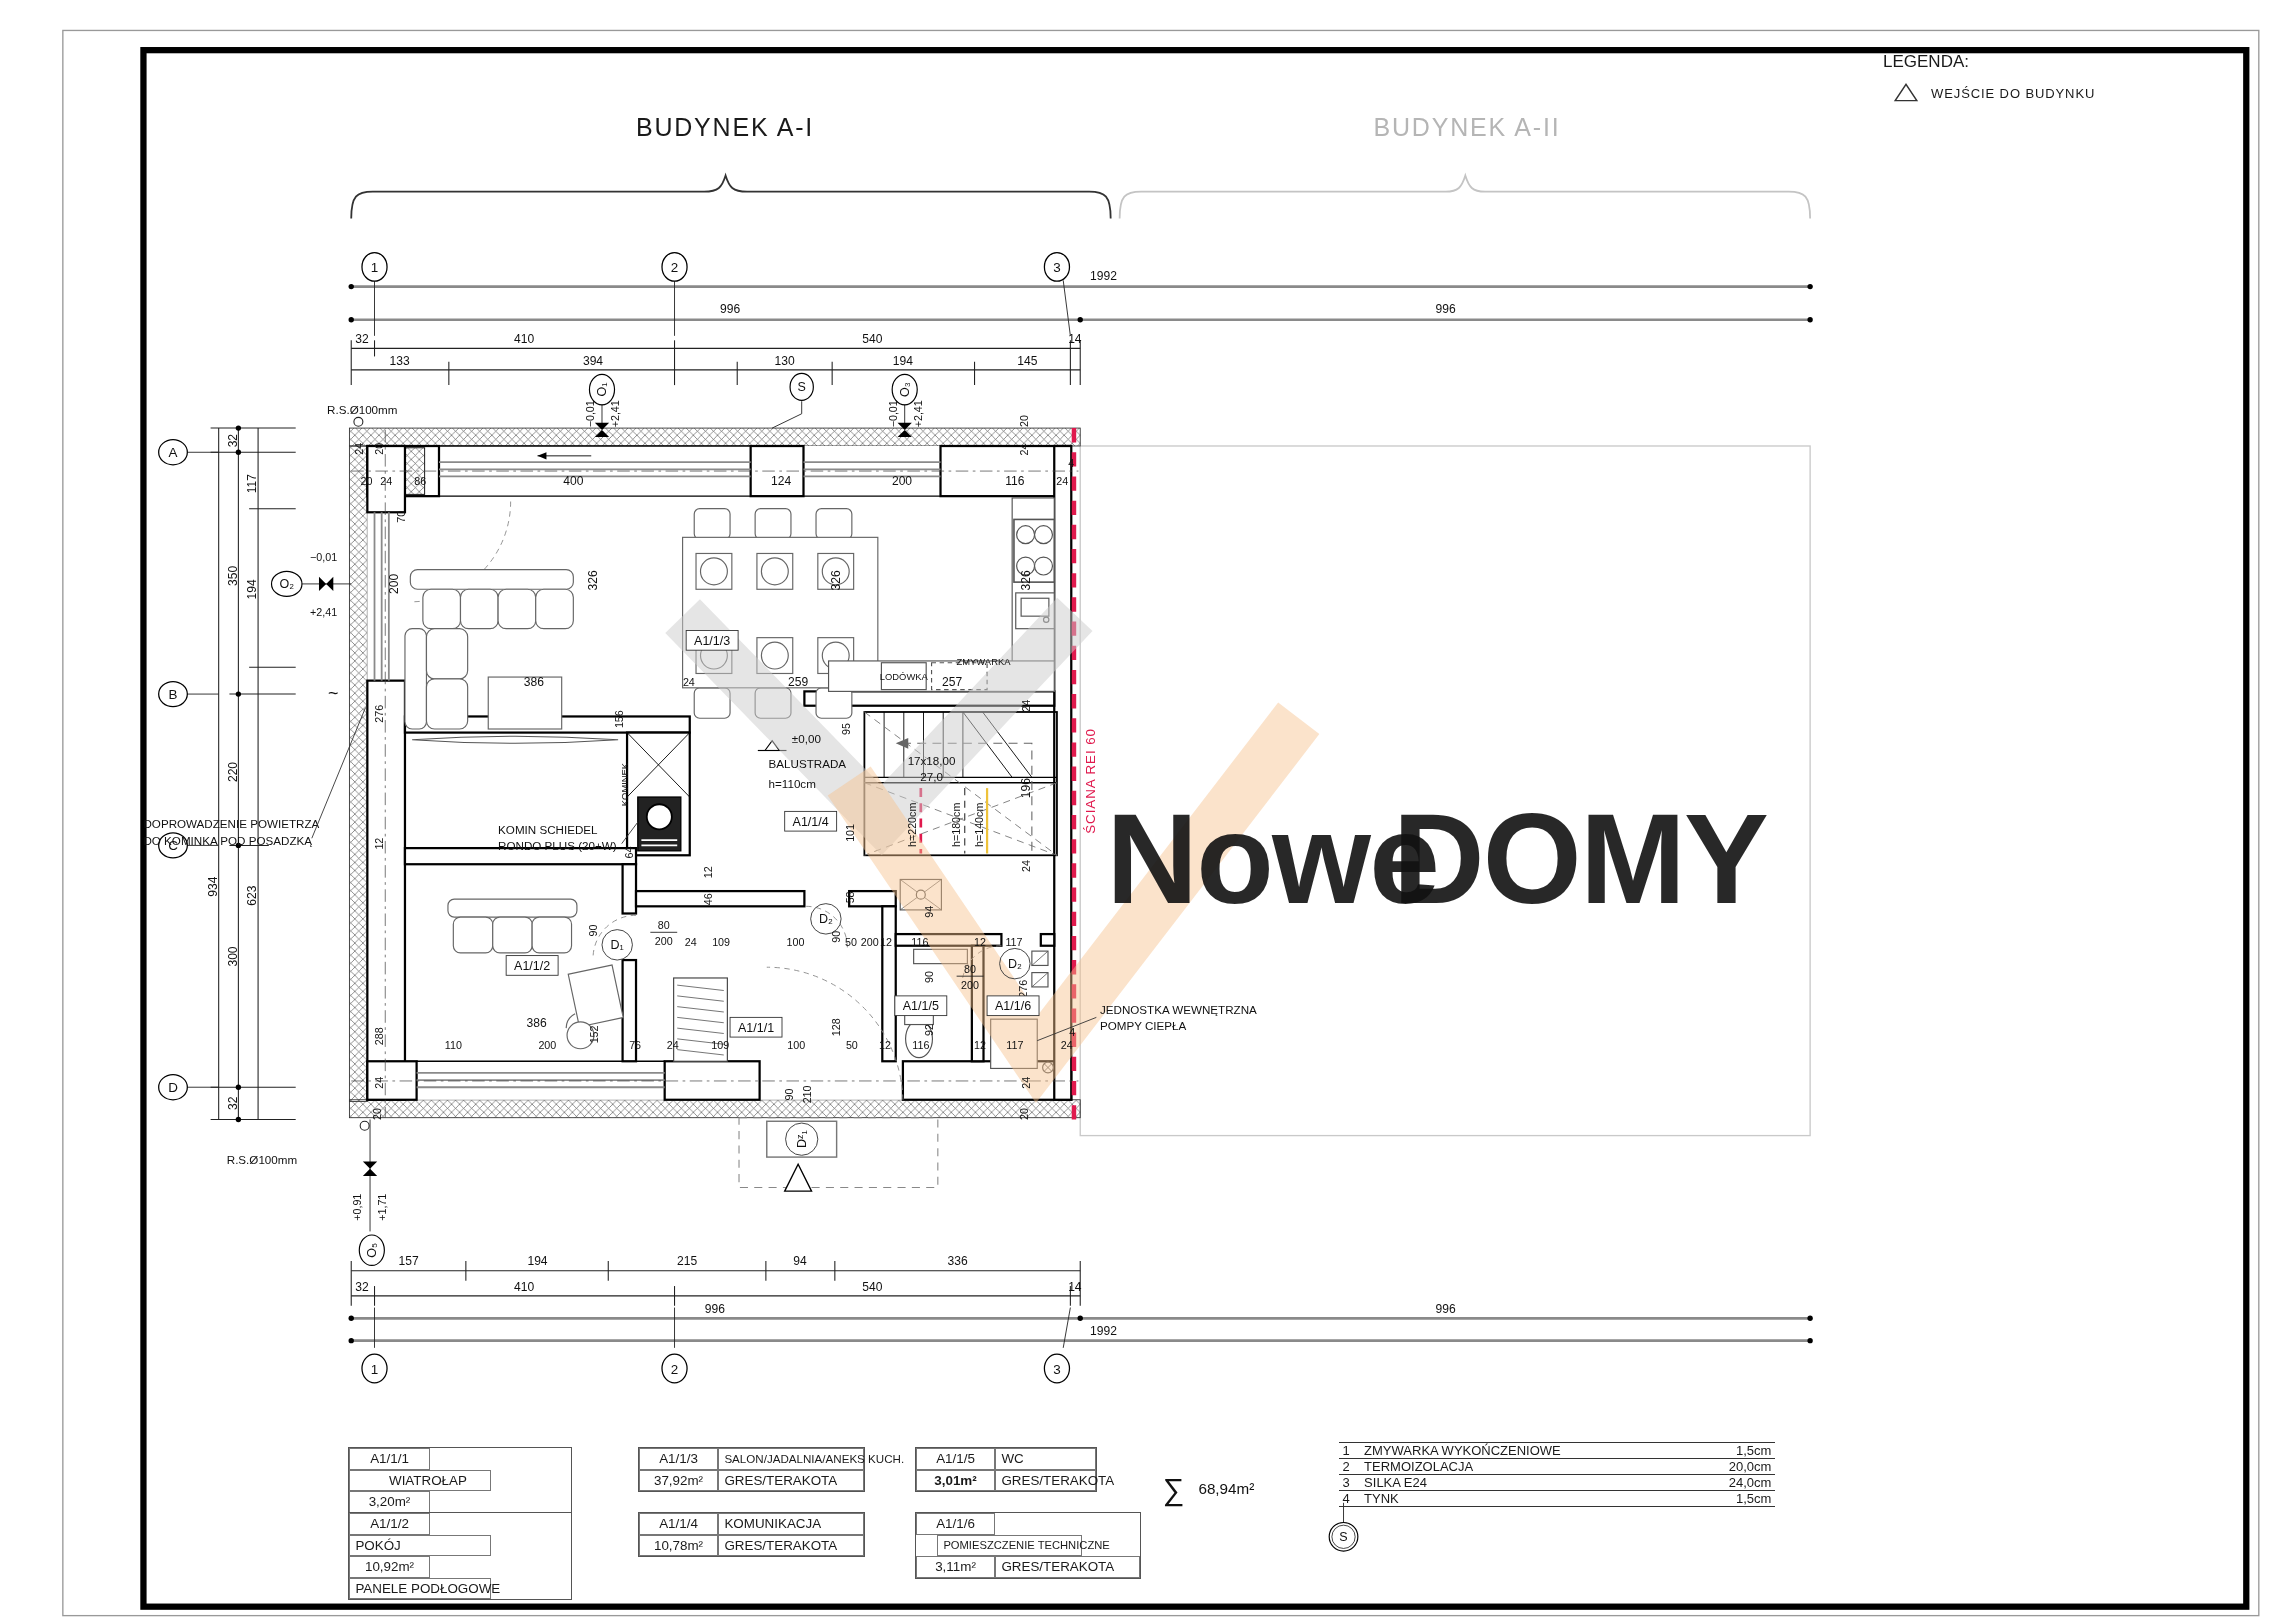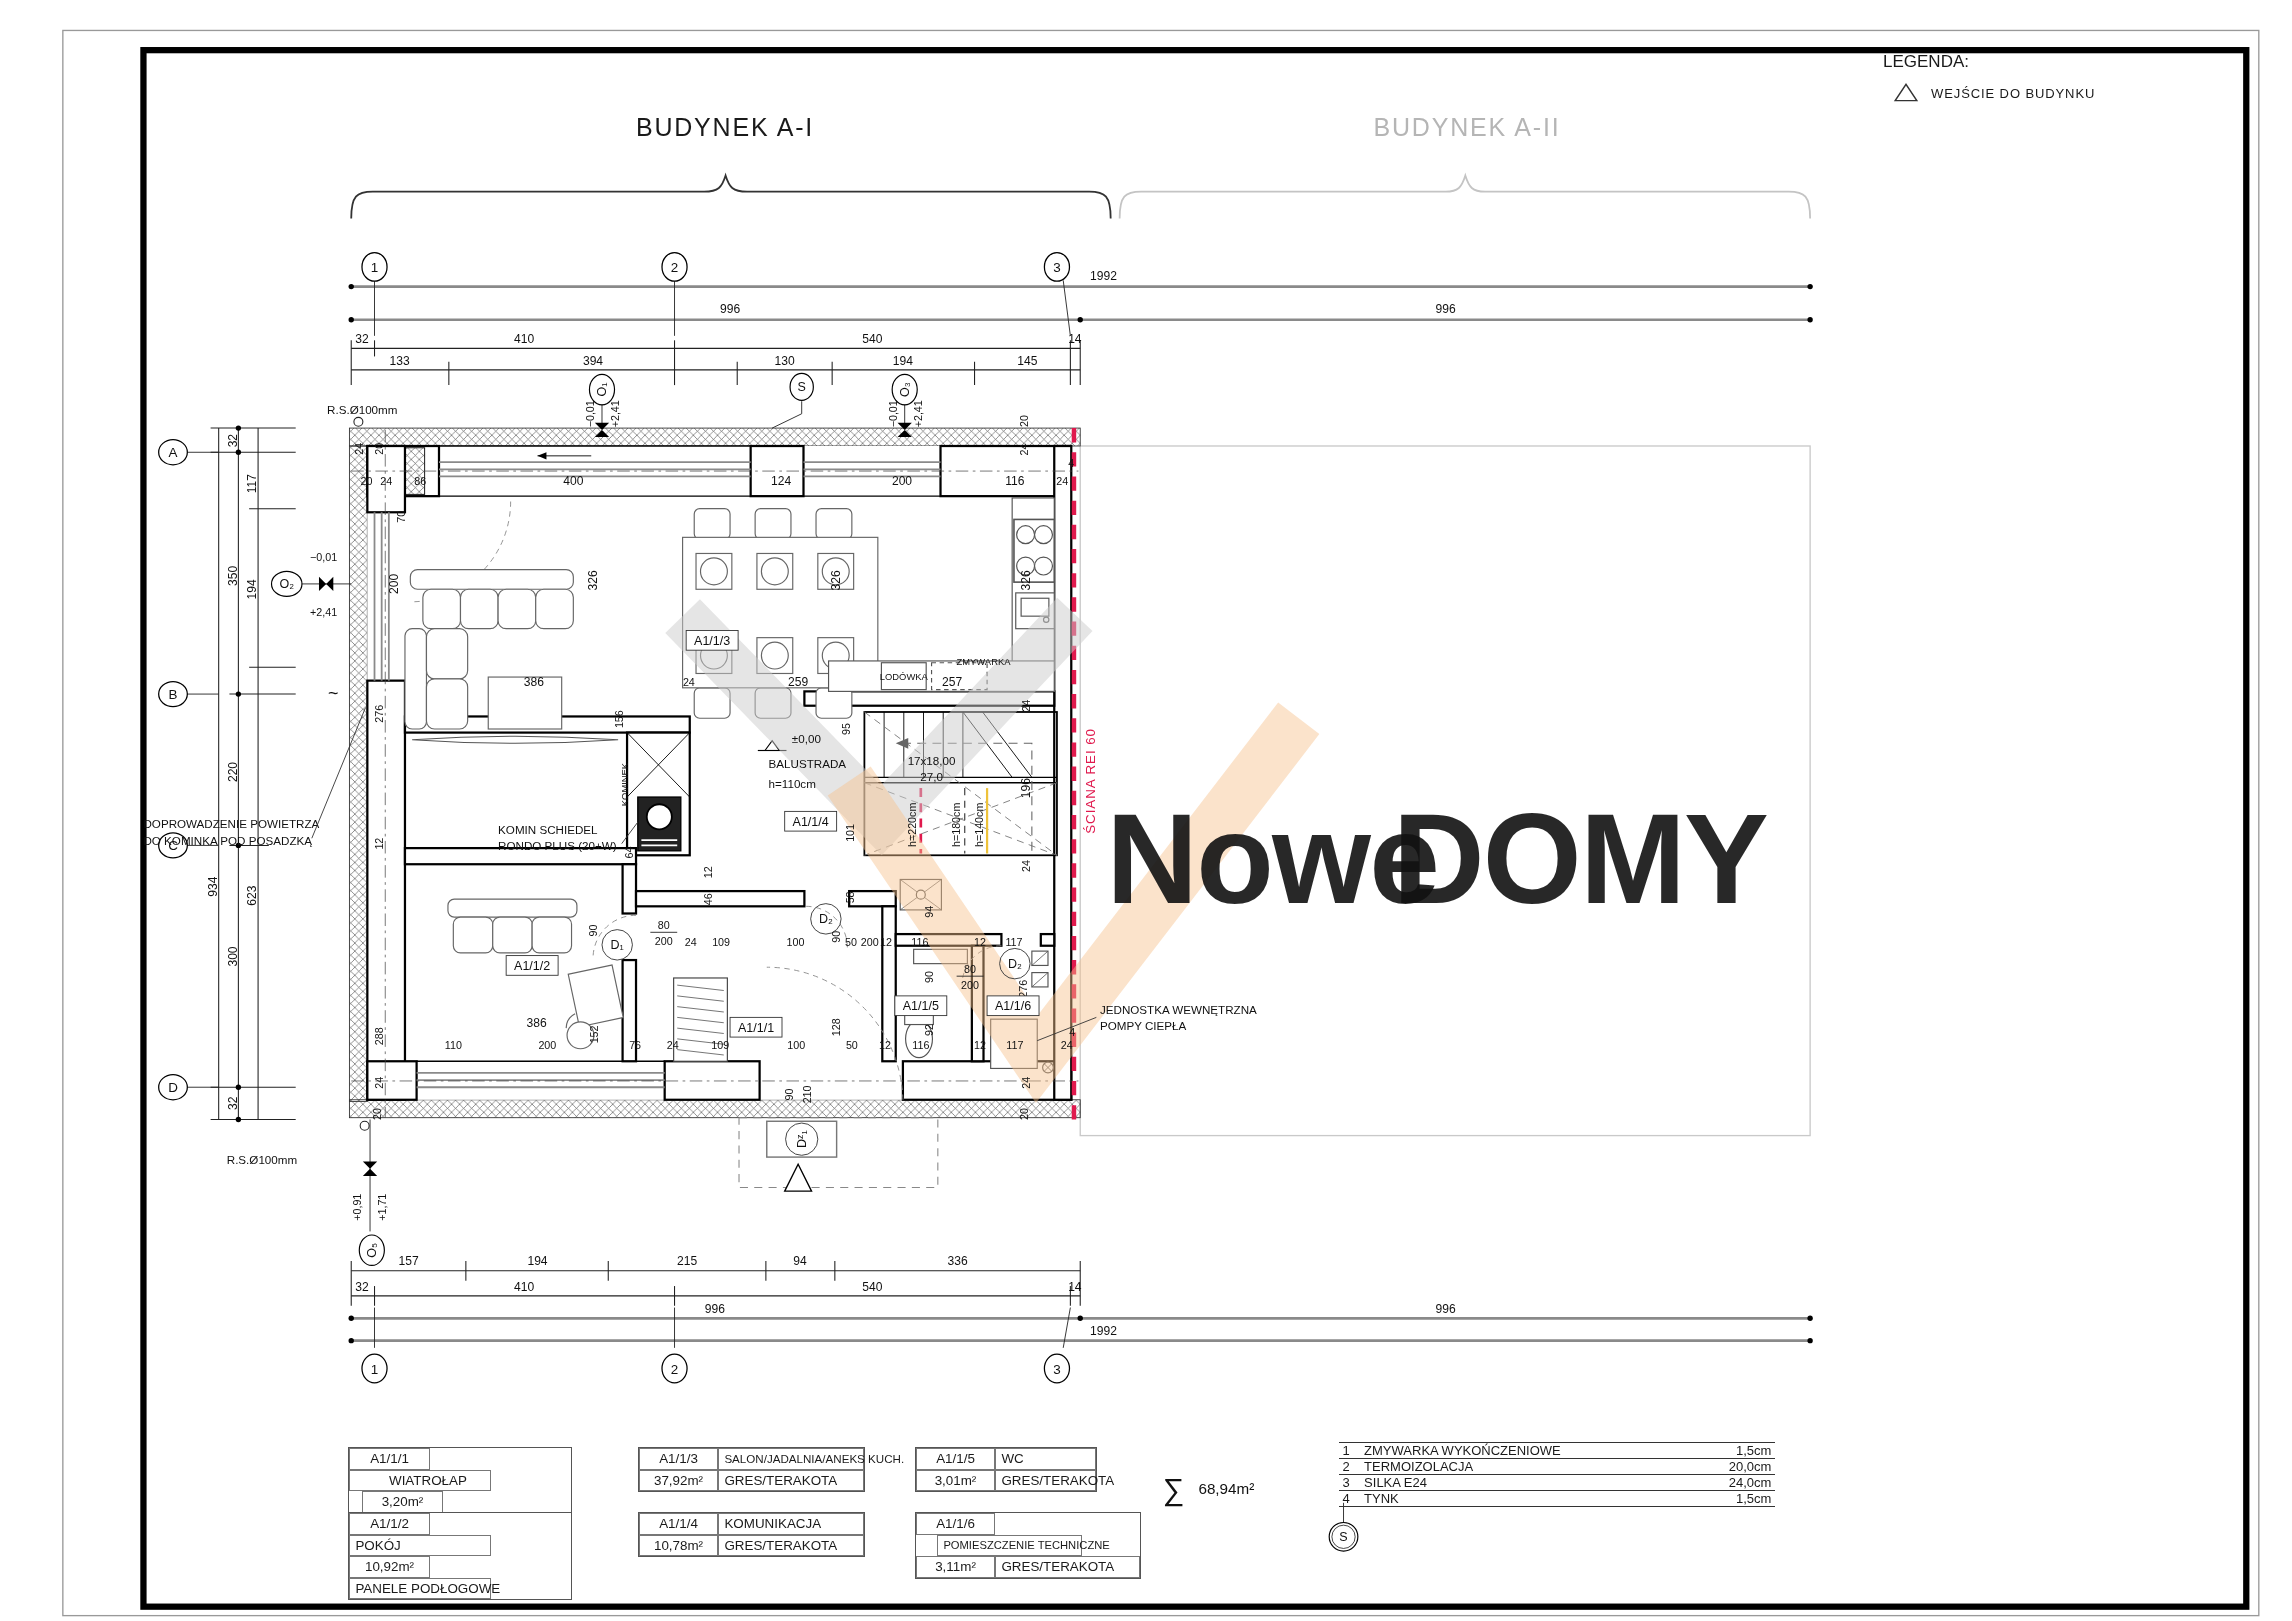--- a/index.html
+++ b/index.html
@@ -592,33 +592,33 @@
 
 <div class="legend-title">LEGENDA:</div>
 <svg width="36" height="27" style="left:1888px;top:79px;" viewBox="0 0 40 30">
   <path d="M8,24 L32,24 L20,6 Z" fill="none" stroke="#333" stroke-width="1.6"></path>
 </svg>
 <div class="legend-entry">WEJŚCIE DO BUDYNKU</div>
 
 <div class="tbl" style="left:348px;top:1447px;width:222px;">
   <div class="cell code" style="width:81px;">A1/1/1</div>
   <div class="cell" style="width:142px;padding-left:39px;">WIATROŁAP</div>
-  <div class="cell code" style="width:81px;margin-left:13px;">3,20m²</div>
+  <div class="cell code" style="width:81px;">3,20m²</div>
   <div class="cell" style="width:142px;">GRES/TERAKOTA</div>
 </div>
 <div class="tbl" style="left:638px;top:1447px;width:225px;">
   <div class="cell code" style="width:79px;">A1/1/3</div>
   <div class="cell" style="width:146px;font-size:11.6px;">SALON/JADALNIA/ANEKS KUCH.</div>
   <div class="cell code" style="width:79px;">37,92m²</div>
   <div class="cell" style="width:146px;">GRES/TERAKOTA</div>
 </div>
 <div class="tbl" style="left:915px;top:1447px;width:180px;">
   <div class="cell code" style="width:79px;">A1/1/5</div>
   <div class="cell" style="width:101px;">WC</div>
-  <div class="cell code" style="width:79px;">3,01m²</div>
+  <div class="cell code" style="width:79px;font-weight:bold;">3,01m²</div>
   <div class="cell" style="width:101px;">GRES/TERAKOTA</div>
 </div>
 <div class="tbl" style="left:348px;top:1512px;width:222px;">
   <div class="cell code" style="width:81px;">A1/1/2</div>
   <div class="cell" style="width:142px;">POKÓJ</div>
   <div class="cell code" style="width:81px;">10,92m²</div>
   <div class="cell" style="width:142px;">PANELE PODŁOGOWE</div>
 </div>
 <div class="tbl" style="left:638px;top:1512px;width:225px;">
   <div class="cell code" style="width:79px;">A1/1/4</div>

